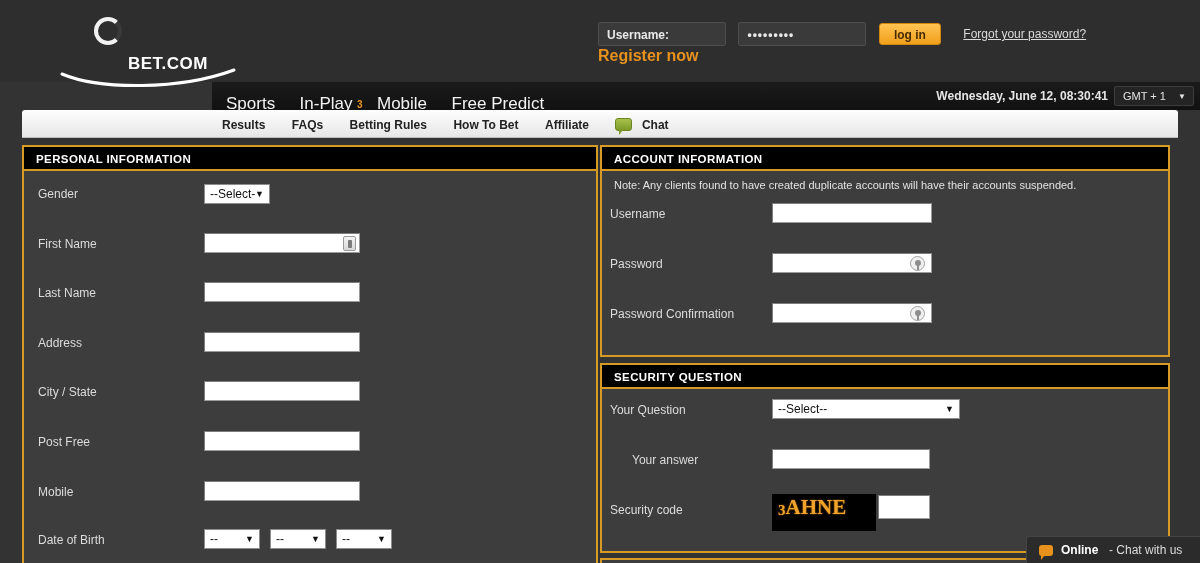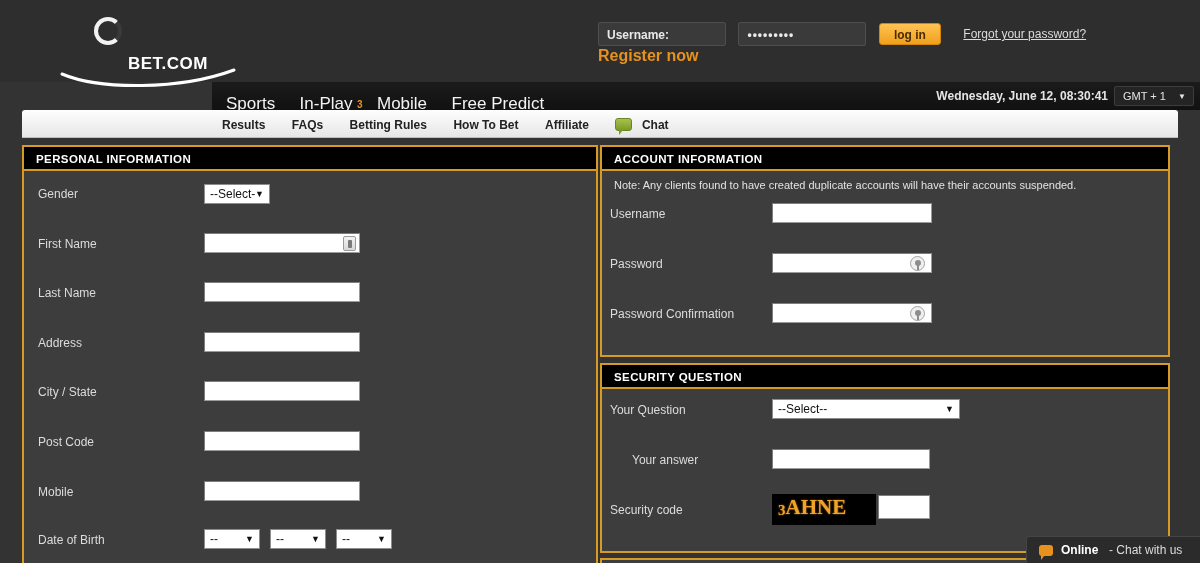--- a/index.html
+++ b/index.html
@@ -183,21 +183,21 @@
     content:""; position:absolute; left:6px; top:7px;
     width:2px; height:6px; background:#8d8d8d;
   }
 
   .note {
     position:absolute; left:12px; top:8px;
     color:#e2e2e2; font-size:11px;
   }
 
   .captcha {
-    position:absolute; background:#000000; width:104px; height:31px;
+    position:absolute; background:#000000; width:104px; height:37px;
     overflow:hidden;
   }
   .captcha .code {
     position:absolute; left:6px; top:1px;
     font-family:"Liberation Serif", serif;
     font-size:21px; font-weight:bold;
     color:#f0a32a; letter-spacing:0px;
     text-shadow:0 0 2px #b06a00;
   }
   .captcha .code .sm { font-size:15px; vertical-align:-1px; }
@@ -315,21 +315,21 @@
       <span class="lbl">Address</span>
     </div>
     <div class="txt" style="left:180px; top:161px; width:156px;"></div>
 
     <div class="row" style="left:14px; top:211px;">
       <span class="lbl">City / State</span>
     </div>
     <div class="txt" style="left:180px; top:210px; width:156px;"></div>
 
     <div class="row" style="left:14px; top:261px;">
-      <span class="lbl">Post Code</span>
+      <span class="lbl">Post Free</span>
     </div>
     <div class="txt" style="left:180px; top:260px; width:156px;"></div>
 
     <div class="row" style="left:14px; top:311px;">
       <span class="lbl">Mobile</span>
     </div>
     <div class="txt" style="left:180px; top:310px; width:156px;"></div>
 
     <div class="row" style="left:14px; top:359px;">
       <span class="lbl">Date of Birth</span>

